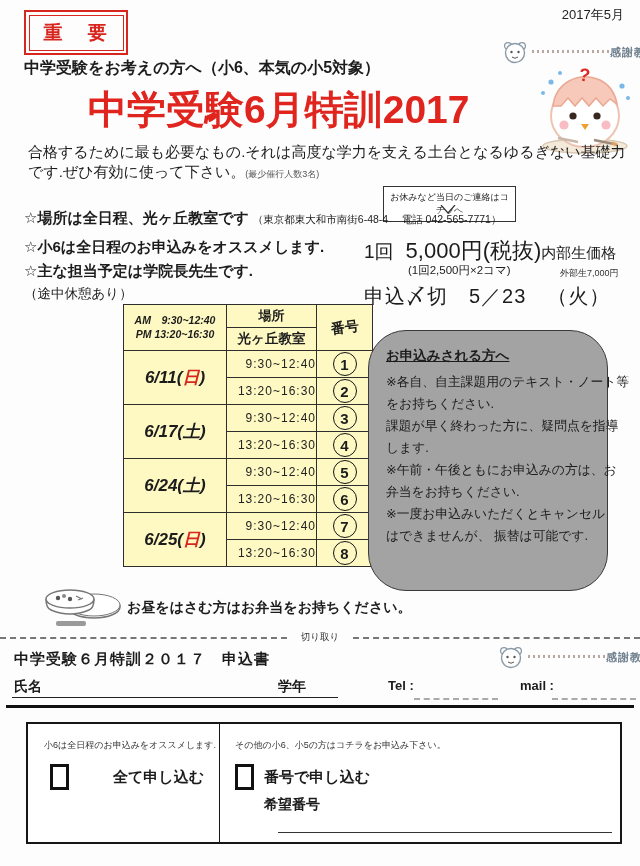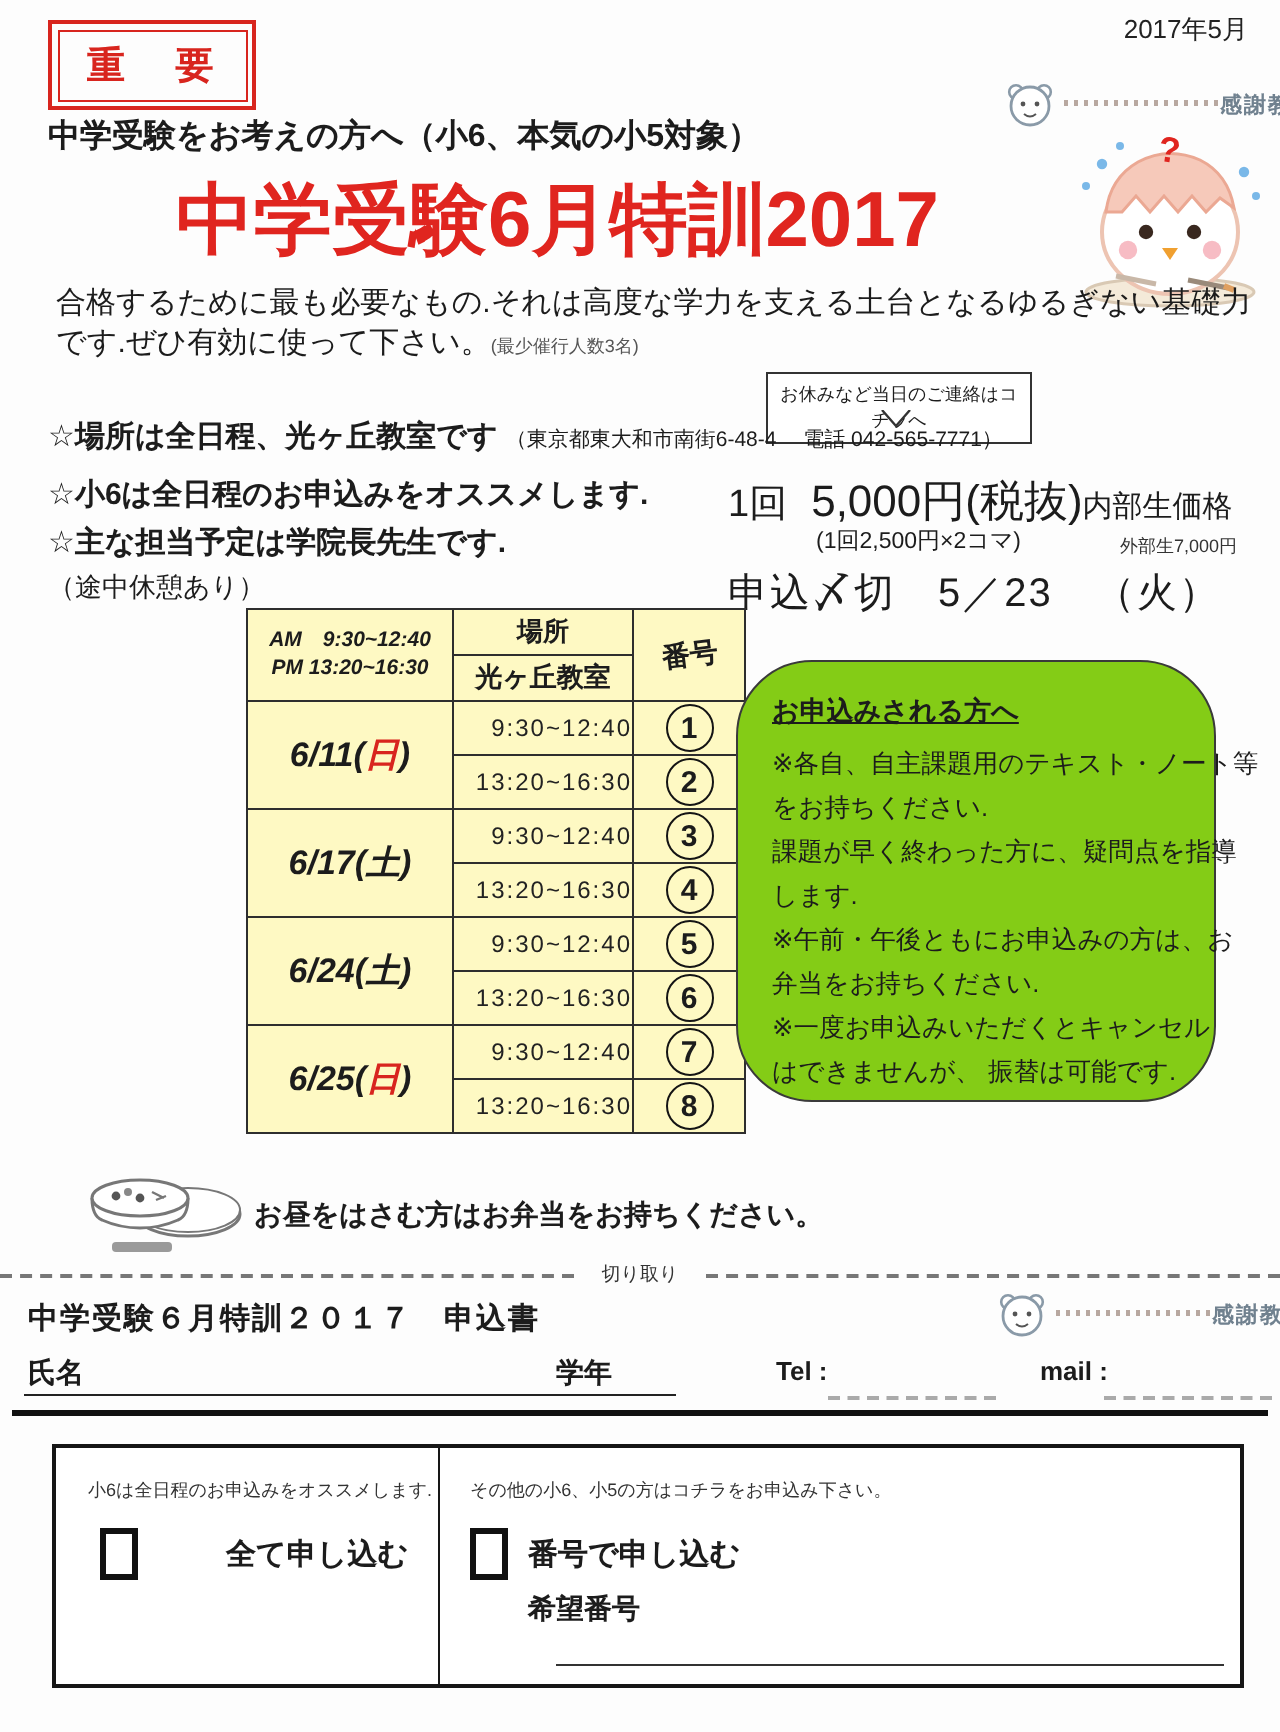--- a/index.html
+++ b/index.html
@@ -81,22 +81,22 @@
   .sched td.date { font-size:17px; font-weight:bold; font-style:italic; white-space:nowrap; }
   .sched td.time { font-size:12px; letter-spacing:1px; color:#222; height:27px;text-align:right; }
   .circ {
     display:inline-flex; width:24px; height:24px; border:1.7px solid #141414; border-radius:50%;
     align-items:center; justify-content:center; font-size:15px; font-weight:bold; font-style:normal;
   }
   .red { color:#d8251e; }
 
   
   .notice {
-    left:368px; top:330px; width:240px; height:221px;
-    border:1.6px solid #3a3a3a; border-radius:38px; padding:16px 14px 0 17px; background:#84cc16;
+    left:368px; top:330px; width:240px; height:261px;
+    border:1.6px solid #3a3a3a; border-radius:38px; padding:16px 14px 0 17px; background:#a3a3a3;
   }
   .notice-title { font-size:13.5px; font-weight:bold; text-decoration:underline; margin-bottom:6px; }
   .notice-line { font-size:12.8px; line-height:1.72; white-space:nowrap; }
 
   
   .lunch-icon { left:44px; top:583px; }
   .lunch-text { left:127px; top:599px; font-size:14px; font-weight:bold; }
 
   
   .cutline { left:0; top:631px; width:640px; display:flex; align-items:center; }

